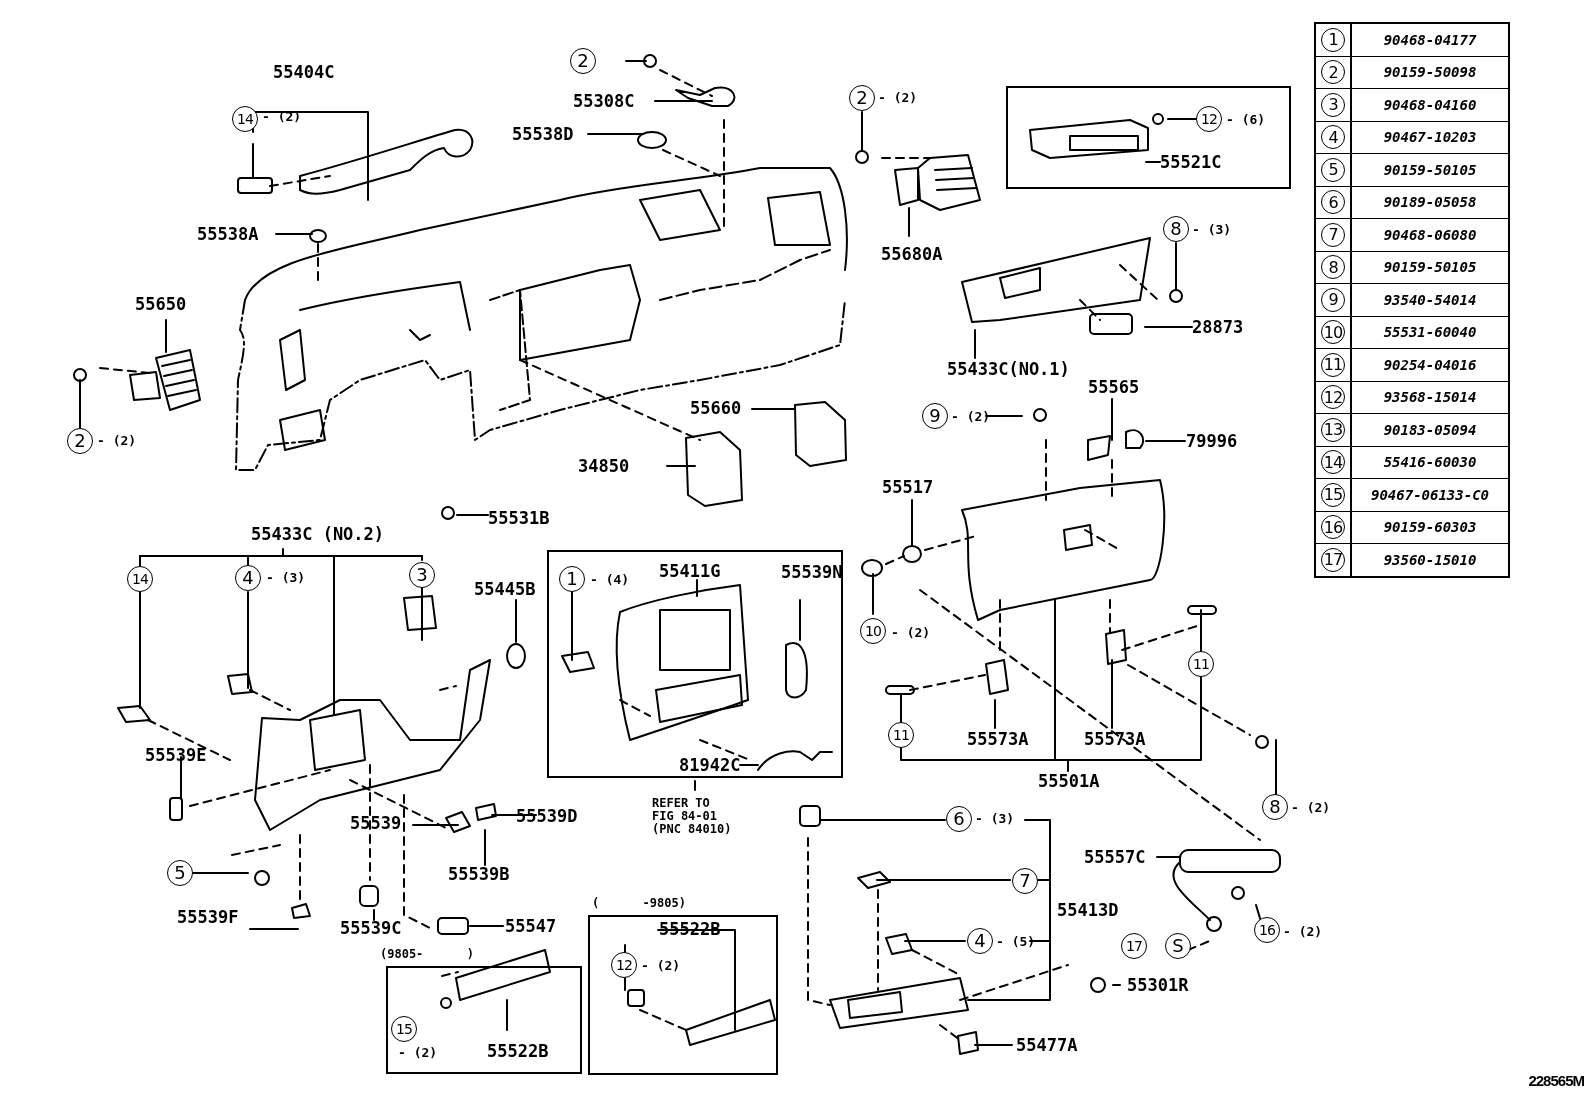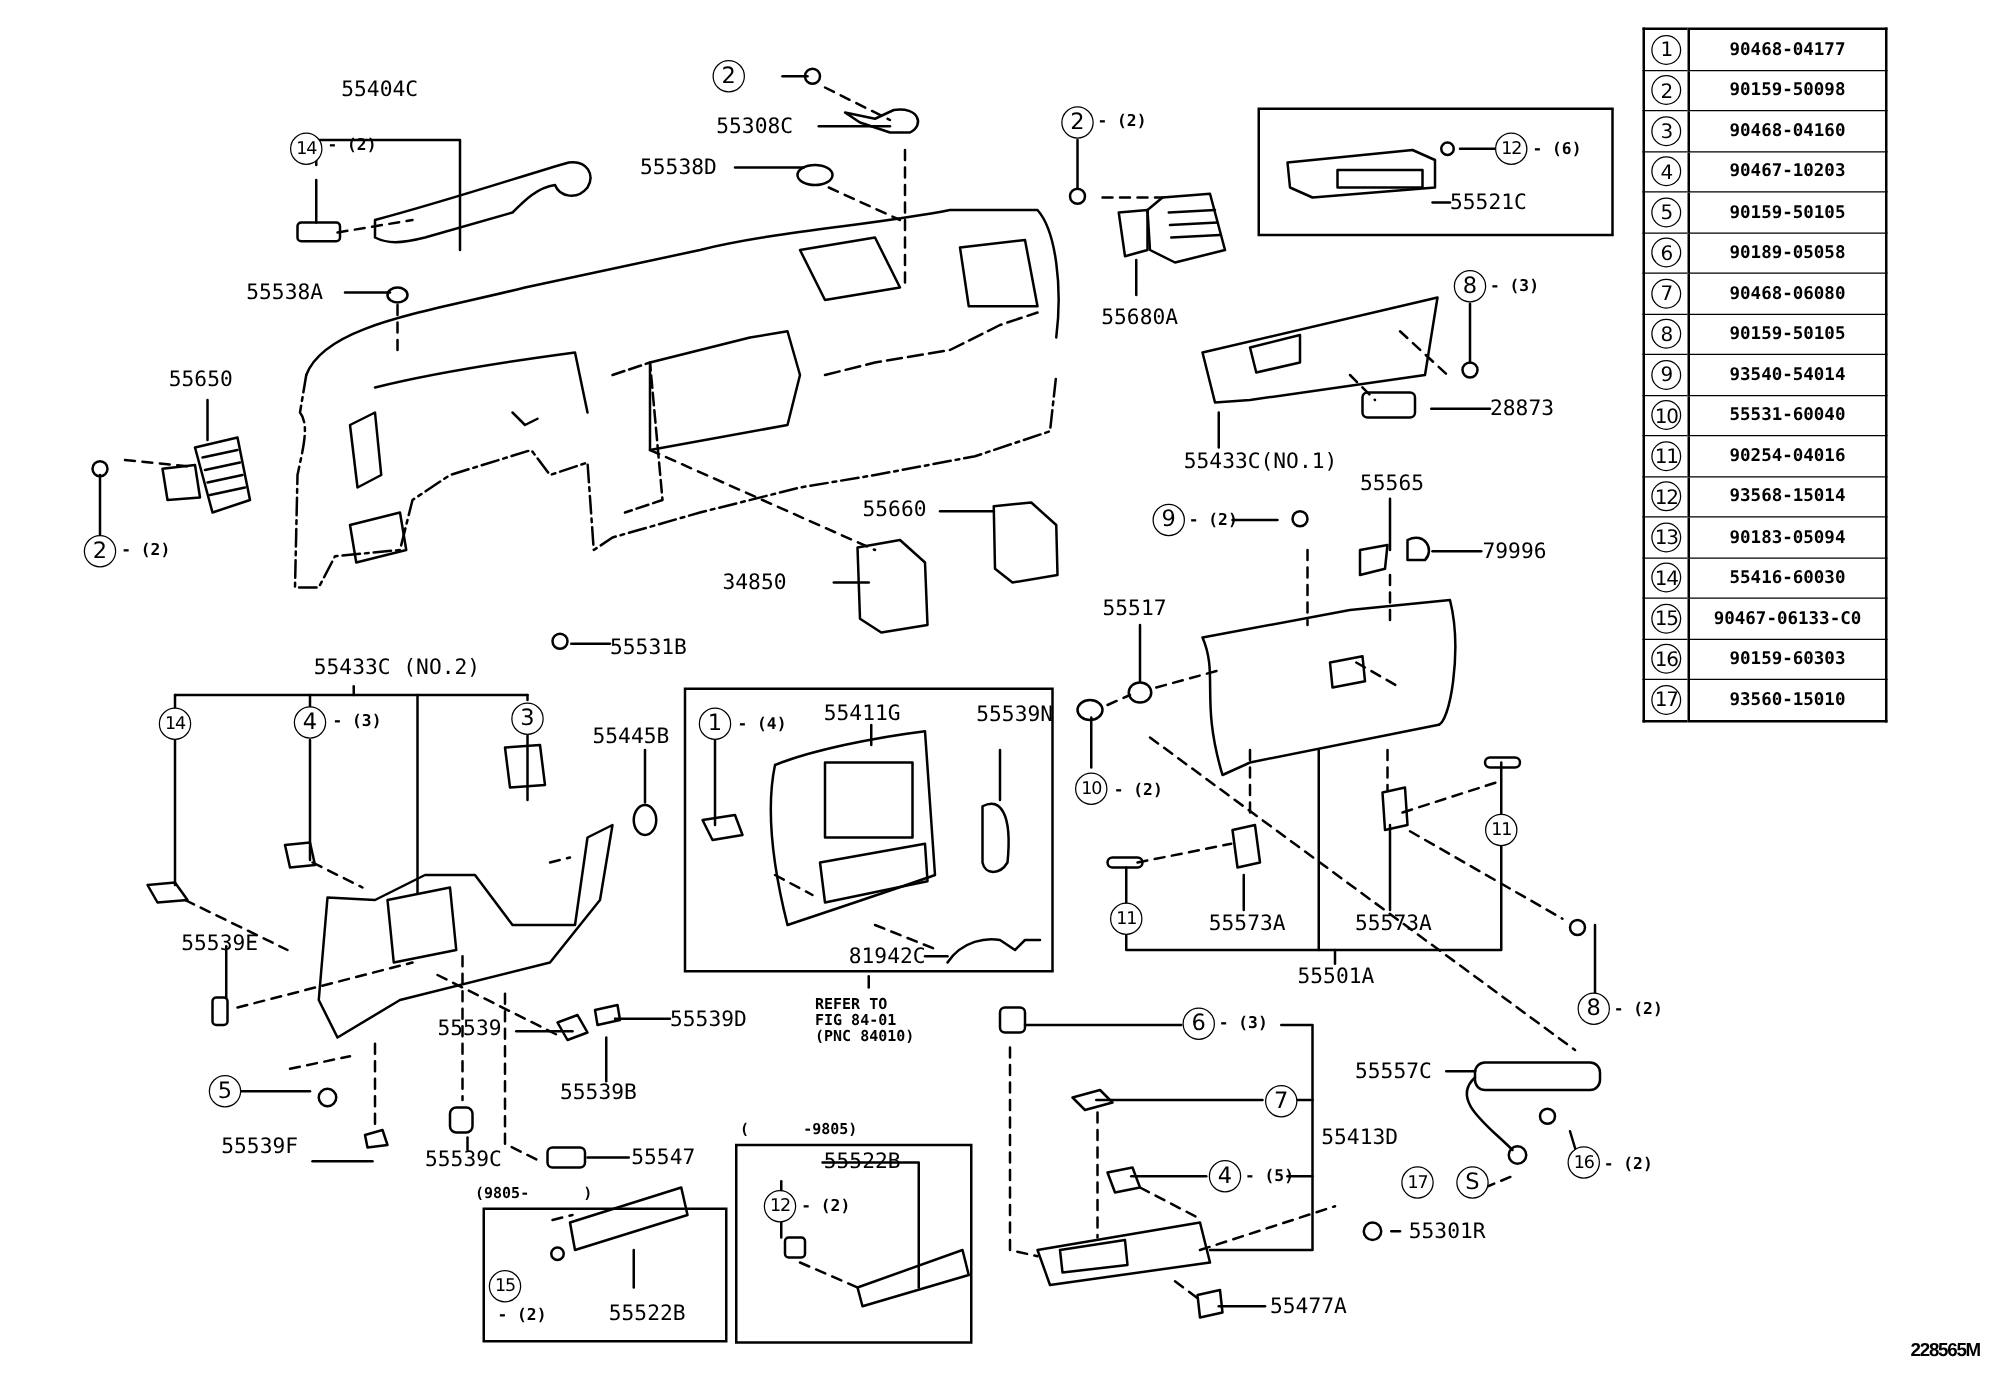--- a/index.html
+++ b/index.html
@@ -1,36 +1,36 @@
 <!DOCTYPE html>
 <html><head>
 <meta charset="utf-8">
 <style>
   html, body { margin: 0; padding: 0; background: #ffffff; }
   body { width: 1592px; height: 1099px; position: relative; overflow: hidden;
          font-family: "DejaVu Sans Mono", "Liberation Mono", monospace; color: #000; }
   #diagram { position: absolute; left: 0; top: 0; width: 1592px; height: 1099px; }
-  .lbl { position: absolute; font-family: "DejaVu Sans Mono", monospace; font-weight: normal;
+  .lbl { position: absolute; font-family: "DejaVu Sans Mono", monospace; font-weight: bold;
          font-size: 17px; letter-spacing: 0px; line-height: 1; white-space: nowrap; color: #000; }
   .qty { position: absolute; font-family: "DejaVu Sans Mono", monospace; font-weight: bold;
          font-size: 13px; line-height: 1; white-space: nowrap; }
   .note { position: absolute; font-family: "DejaVu Sans Mono", monospace; font-weight: bold;
           font-size: 12px; line-height: 13px; white-space: pre; }
   .circ { position: absolute; width: 26px; height: 26px; border: 1.6px solid #000; border-radius: 50%;
           background: #fff; display: flex; align-items: center; justify-content: center;
           font-family: "DejaVu Sans", sans-serif; font-size: 18px; line-height: 1; box-sizing: border-box; }
   .circ.small { font-size: 14px; letter-spacing: -1px; }
   .box { position: absolute; border: 2px solid #000; box-sizing: border-box; }
   
   #parts-table { position: absolute; left: 1314px; top: 22px; width: 196px; border-collapse: collapse;
                  border: 2px solid #000; }
   #parts-table td { border-bottom: 1.4px solid #000; height: 31.5px; padding: 0; }
   #parts-table td.ref { width: 34px; border-right: 2px solid #000; text-align: center; }
   #parts-table td.num { font-family: "DejaVu Sans Mono", monospace; font-weight: bold; font-size: 14px;
-                        text-align: center; white-space: nowrap; overflow: hidden; }
+                        text-align: center; white-space: nowrap; overflow: hidden; font-style: italic; }
   .tcirc { display: inline-flex; width: 24px; height: 24px; border: 1.4px solid #000; border-radius: 50%;
            align-items: center; justify-content: center; font-family: "DejaVu Sans", sans-serif;
            font-size: 16px; box-sizing: border-box; letter-spacing: -1px; }
   #fig-code { position: absolute; right: 8px; bottom: 10px; font-family: "Liberation Sans", sans-serif;
               font-weight: bold; font-size: 15px; letter-spacing: -1px; }
 </style>
 </head>
 <body>
 
 <div id="diagram">
@@ -297,21 +297,21 @@
   <span class="lbl" style="left:578px;top:458px">34850</span>
   <span class="lbl" style="left:488px;top:510px">55531B</span>
   <span class="lbl" style="left:882px;top:479px">55517</span>
   <span class="lbl" style="left:251px;top:526px">55433C (NO.2)</span>
   <span class="lbl" style="left:474px;top:581px">55445B</span>
   <span class="lbl" style="left:659px;top:563px">55411G</span>
   <span class="lbl" style="left:781px;top:564px">55539N</span>
   <span class="lbl" style="left:679px;top:757px">81942C</span>
   <span class="lbl" style="left:145px;top:747px">55539E</span>
   <span class="lbl" style="left:350px;top:815px">55539</span>
-  <span class="lbl" style="left:536px;top:808px">55539D</span>
+  <span class="lbl" style="left:516px;top:808px">55539D</span>
   <span class="lbl" style="left:448px;top:866px">55539B</span>
   <span class="lbl" style="left:177px;top:909px">55539F</span>
   <span class="lbl" style="left:340px;top:920px">55539C</span>
   <span class="lbl" style="left:505px;top:918px">55547</span>
   <span class="lbl" style="left:659px;top:921px">55522B</span>
   <span class="lbl" style="left:487px;top:1043px">55522B</span>
   <span class="lbl" style="left:967px;top:731px">55573A</span>
   <span class="lbl" style="left:1084px;top:731px">55573A</span>
   <span class="lbl" style="left:1038px;top:773px">55501A</span>
   <span class="lbl" style="left:1084px;top:849px">55557C</span>

